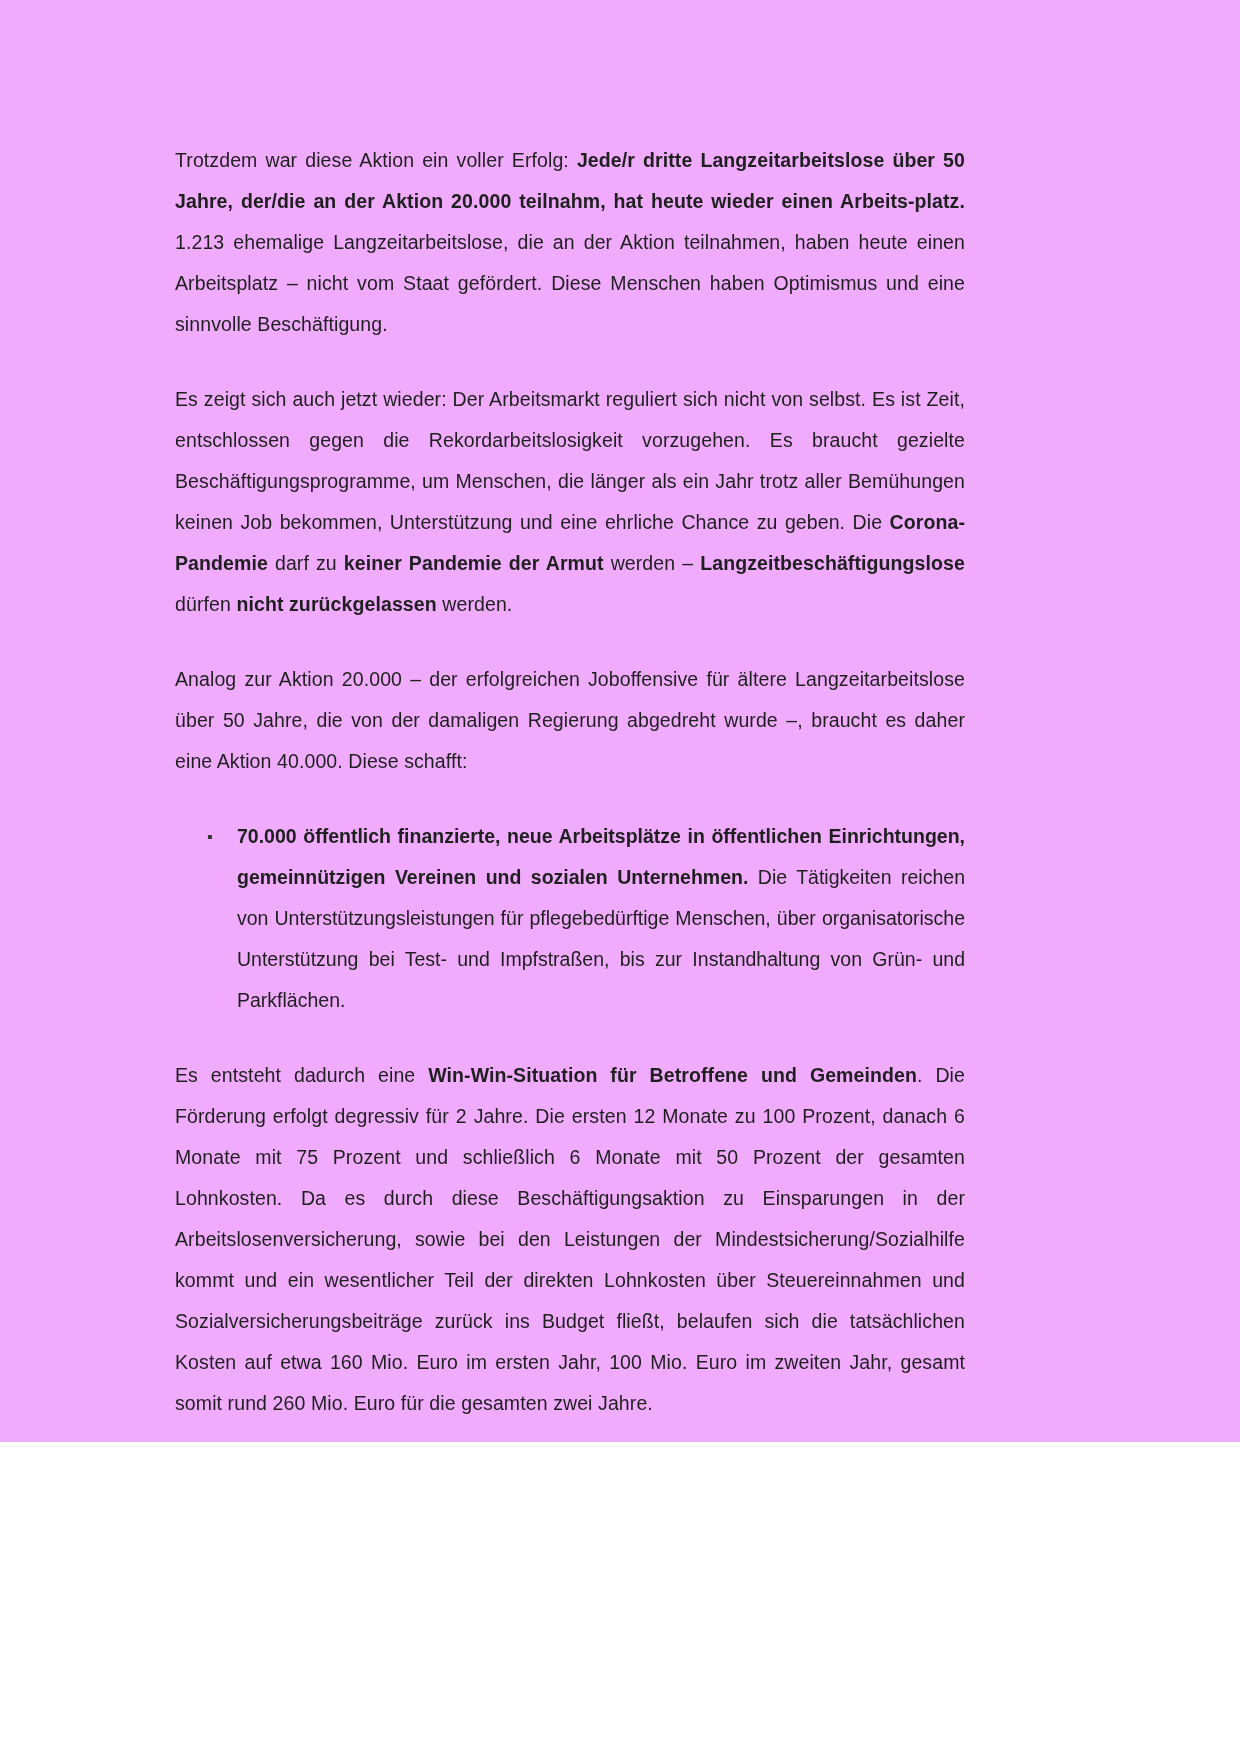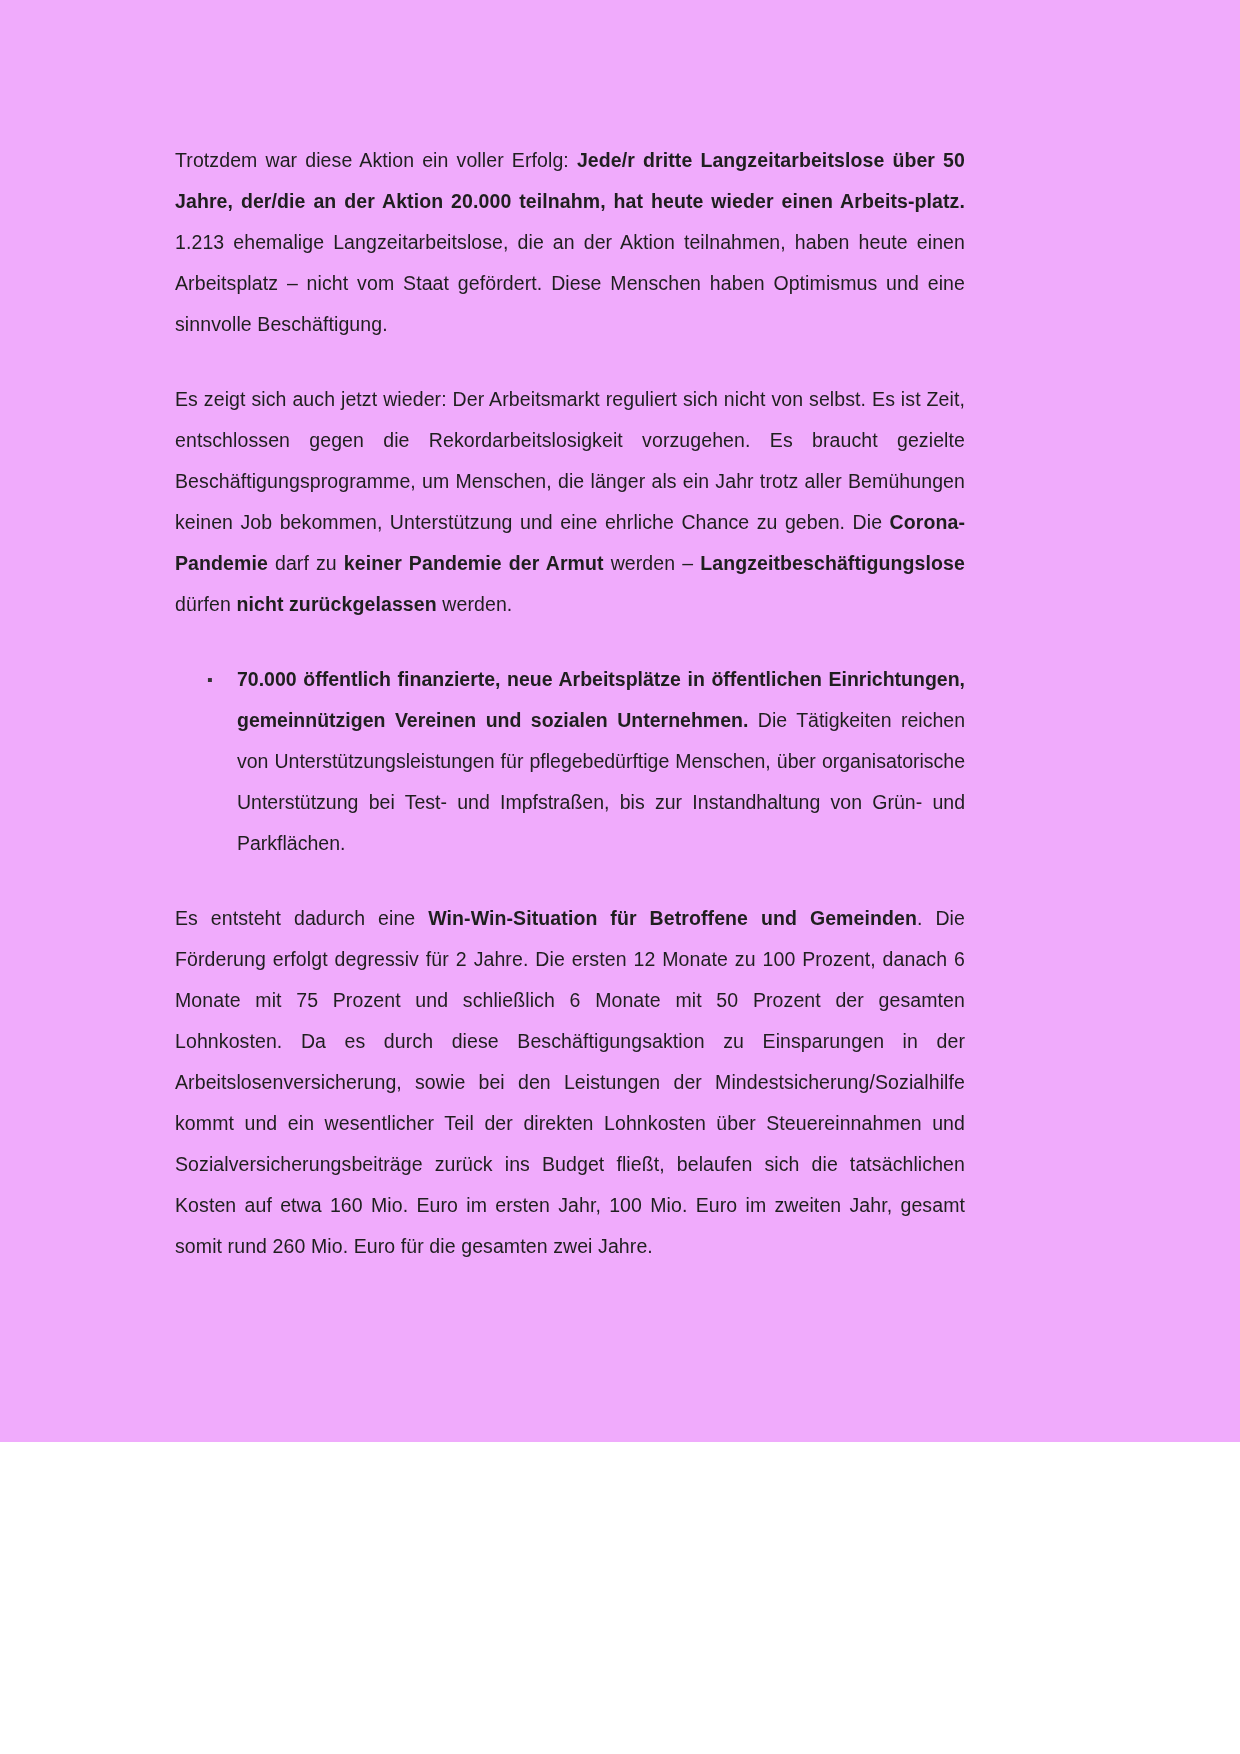--- a/index.html
+++ b/index.html
@@ -67,20 +67,21 @@
   }
 </style>
 </head>
 <body>
 
 <div class="page">
   <div class="content">
 
     <p class="para"><span>Trotzdem war diese Aktion ein voller Erfolg: </span><b>Jede/r dritte Langzeitarbeitslose über 50 Jahre, der/die an der Aktion 20.000 teilnahm, hat heute wieder einen Arbeits-platz.</b><span> 1.213 ehemalige Langzeitarbeitslose, die an der Aktion teilnahmen, haben heute einen Arbeitsplatz – nicht vom Staat gefördert. Diese Menschen haben Optimismus und eine sinnvolle Beschäftigung.</span></p>
     <p class="para"><span>Es zeigt sich auch jetzt wieder: Der Arbeitsmarkt reguliert sich nicht von selbst. Es ist Zeit, entschlossen gegen die Rekordarbeitslosigkeit vorzugehen. Es braucht gezielte Beschäftigungsprogramme, um Menschen, die länger als ein Jahr trotz aller Bemühungen keinen Job bekommen, Unterstützung und eine ehrliche Chance zu geben. Die </span><b>Corona-Pandemie</b><span> darf zu </span><b>keiner Pandemie der Armut</b><span> werden – </span><b>Langzeitbeschäftigungslose</b><span> dürfen </span><b>nicht zurückgelassen</b><span> werden.</span></p>
+    <p class="para"><span>Analog zur Aktion 20.000 – der erfolgreichen Joboffensive für ältere Langzeitarbeitslose über 50 Jahre, die von der damaligen Regierung abgedreht wurde –, braucht es daher eine Aktion 40.000. Diese schafft:</span></p>
 
     <ul class="bullets">
       <li>
         <span class="marker">▪</span>
         <span class="li-text"><b>70.000 öffentlich finanzierte, neue Arbeitsplätze in öffentlichen Einrichtungen, gemeinnützigen Vereinen und sozialen Unternehmen.</b><span> Die Tätigkeiten reichen von Unterstützungsleistungen für pflegebedürftige Menschen, über organisatorische Unterstützung bei Test- und Impfstraßen, bis zur Instandhaltung von Grün- und Parkflächen.</span></span>
       </li>
     </ul>
 
     <p class="para"><span>Es entsteht dadurch eine </span><b>Win-Win-Situation für Betroffene und Gemeinden</b><span>. Die Förderung erfolgt degressiv für 2 Jahre. Die ersten 12 Monate zu 100 Prozent, danach 6 Monate mit 75 Prozent und schließlich 6 Monate mit 50 Prozent der gesamten Lohnkosten. Da es durch diese Beschäftigungsaktion zu Einsparungen in der Arbeitslosenversicherung, sowie bei den Leistungen der Mindestsicherung/Sozialhilfe kommt und ein wesentlicher Teil der direkten Lohnkosten über Steuereinnahmen und Sozialversicherungsbeiträge zurück ins Budget fließt, belaufen sich die tatsächlichen Kosten auf etwa 160 Mio. Euro im ersten Jahr, 100 Mio. Euro im zweiten Jahr, gesamt somit rund 260 Mio. Euro für die gesamten zwei Jahre.</span></p>
 

